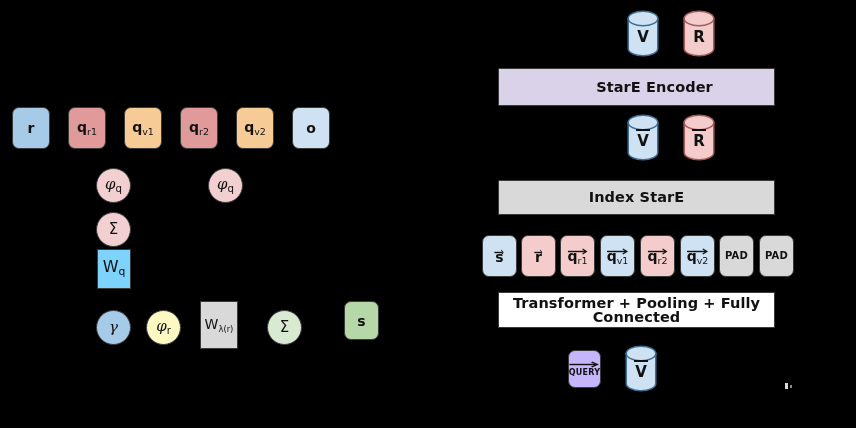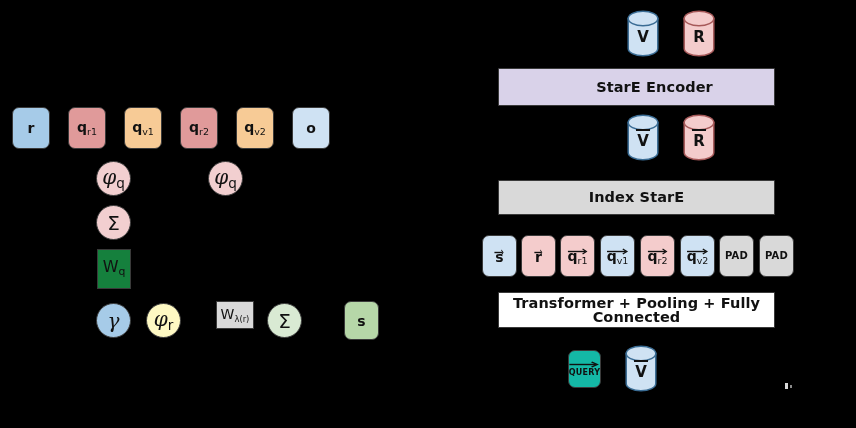--- a/index.html
+++ b/index.html
@@ -49,21 +49,22 @@
     border-radius: 0;
     background: #d9d9d9;
     font-weight: normal;
     font-size: 16px;
   }
 
   
   .circ {
     border: 1.6px solid #3a3a3a;
     border-radius: 50%;
-    font-size: 20px;
+    font-size: 15px;
+    margin-top: 7px;
   }
 
   
   .bar {
     border: 1.6px solid #3a3a3a;
     border-radius: 1px;
     font-weight: bold;
     font-size: 14.5px;
     letter-spacing: 0.1px;
   }
@@ -171,33 +172,33 @@
 </div>
 
 <div class="node circ" style="left:208px; top:161px; width:35px; height:35px; background:#f2cfd0;">
   <span><span class="ital">φ</span><span class="sub">q</span></span>
 </div>
 
 <div class="node circ" style="left:96px; top:205px; width:35px; height:35px; background:#f2cfd0;">
   <span>Σ</span>
 </div>
 
-<div class="node sqbox" style="left:97px; top:249px; width:34px; height:40px; background:#15803d;">
+<div class="node sqbox" style="left:97px; top:249px; width:34px; height:40px; background:#7dd3fc;">
   <span><span></span><span>W</span><span class="sub">q</span></span>
 </div>
 
 <div class="node circ" style="left:96px; top:303px; width:35px; height:35px; background:#a6cbe8;">
   <span><span class="ital">γ</span></span>
 </div>
 
 <div class="node circ" style="left:146px; top:303px; width:35px; height:35px; background:#fef9c3;">
   <span><span class="ital">φ</span><span class="sub">r</span></span>
 </div>
 
-<div class="node sqbox" style="left:216px; top:301px; width:38px; height:28px; background:#d9d9d9;align-items:center;">
+<div class="node sqbox" style="left:200px; top:301px; width:38px; height:48px; background:#d9d9d9;align-items:center;">
   <span style="font-size:14px;"><span>W</span><span class="sub" style="font-size:.6em;">λ(r)</span></span>
 </div>
 
 <div class="node circ" style="left:267px; top:303px; width:35px; height:35px; background:#d9ead3;">
   <span>Σ</span>
 </div>
 
 <div class="node rbox" style="left:344px; top:301px; width:35px; height:39px; background:#b6d7a8;">
   <span>s</span>
 </div>
@@ -327,21 +328,21 @@
 </div>
 
 <div class="node rbox" style="left:759px; top:235px; width:35px; height:42px; background:#d9d9d9;">
   <span class="pad-text">PAD</span>
 </div>
 
 <div class="node bar" style="left:498px; top:292px; width:277px; height:36px; background:#ffffff;">
   <span>Transformer + Pooling + Fully Connected</span>
 </div>
 
-<div class="node rbox" style="left:568px; top:350px; width:33px; height:38px; background:#14b8a6;">
+<div class="node rbox" style="left:568px; top:350px; width:33px; height:38px; background:#c4b5fd;">
   <span class="vec">
     <span class="arrow" style="top:-5px;">
       <svg width="100%" height="7" viewBox="0 0 24 7" preserveAspectRatio="none">
         <line x1="1" y1="3.5" x2="20" y2="3.5" stroke="#111" stroke-width="1.4"></line>
         <polyline points="17,1 21,3.5 17,6" fill="none" stroke="#111" stroke-width="1.4"></polyline>
       </svg>
     </span>
     <span class="txt query-text"><span>QUERY</span></span>
   </span>
 </div>

